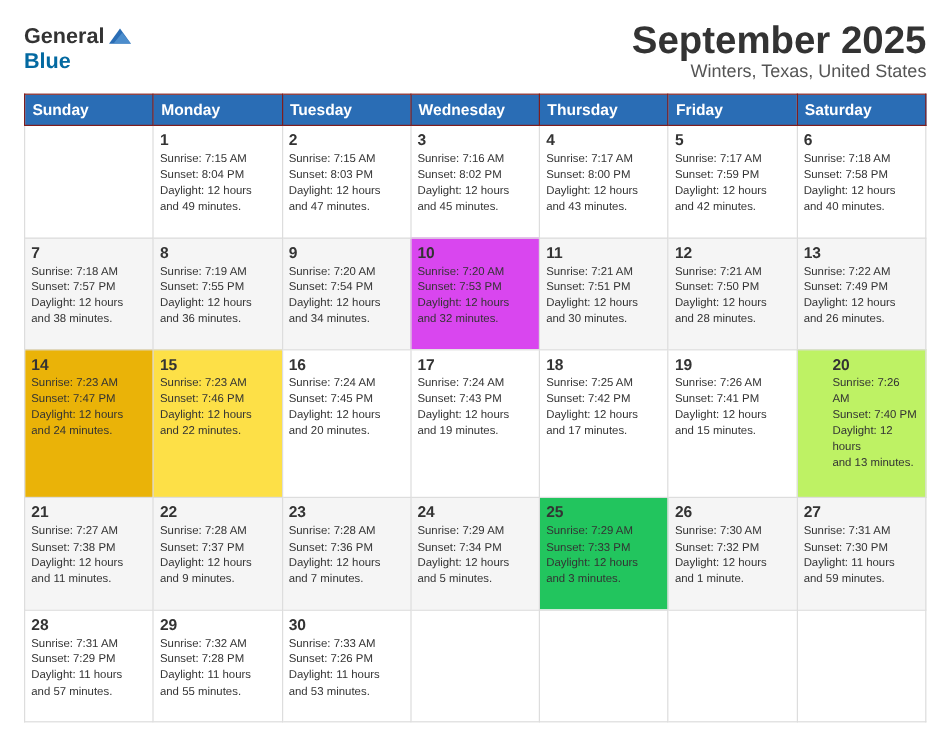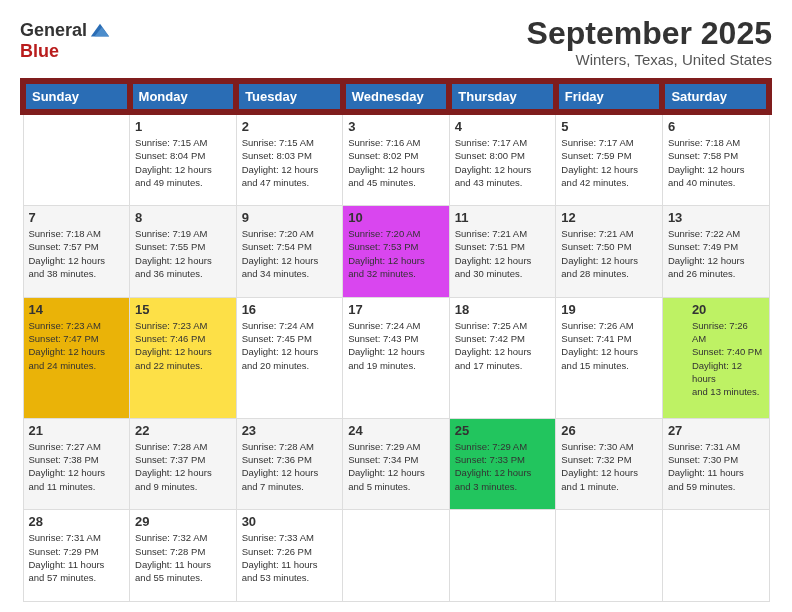--- a/index.html
+++ b/index.html
@@ -27,21 +27,21 @@
       display: flex;
       align-items: flex-start;
       margin-top: 4px;
     }
     .logo-text {
       font-size: 18px;
       font-weight: bold;
       line-height: 1.1;
     }
     .logo-general { color: #333; }
-    .logo-blue { color: #b91c1c; }
+    .logo-blue { color: #0369a1; }
     .logo-icon {
       width: 22px;
       height: 22px;
       margin-left: 2px;
     }
     .title-block {
       text-align: right;
     }
     .title-block h1 {
       font-size: 32px;
@@ -60,21 +60,21 @@
       border-collapse: collapse;
       width: 100%;
       table-layout: fixed;
     }
     .calendar th {
       background-color: #2a6db5;
       color: #fff;
       text-align: left;
       padding: 5px 6px;
       font-size: 13px;
-      border: 6px solid #7f1d1d;
+      border: 1px solid #7f1d1d;
     }
     .calendar td {
       vertical-align: top;
       padding: 4px 5px;
       border: 1px solid #ddd;
       font-size: 10px;
       color: #333;
       height: 80px;
     }
     .day-number {

